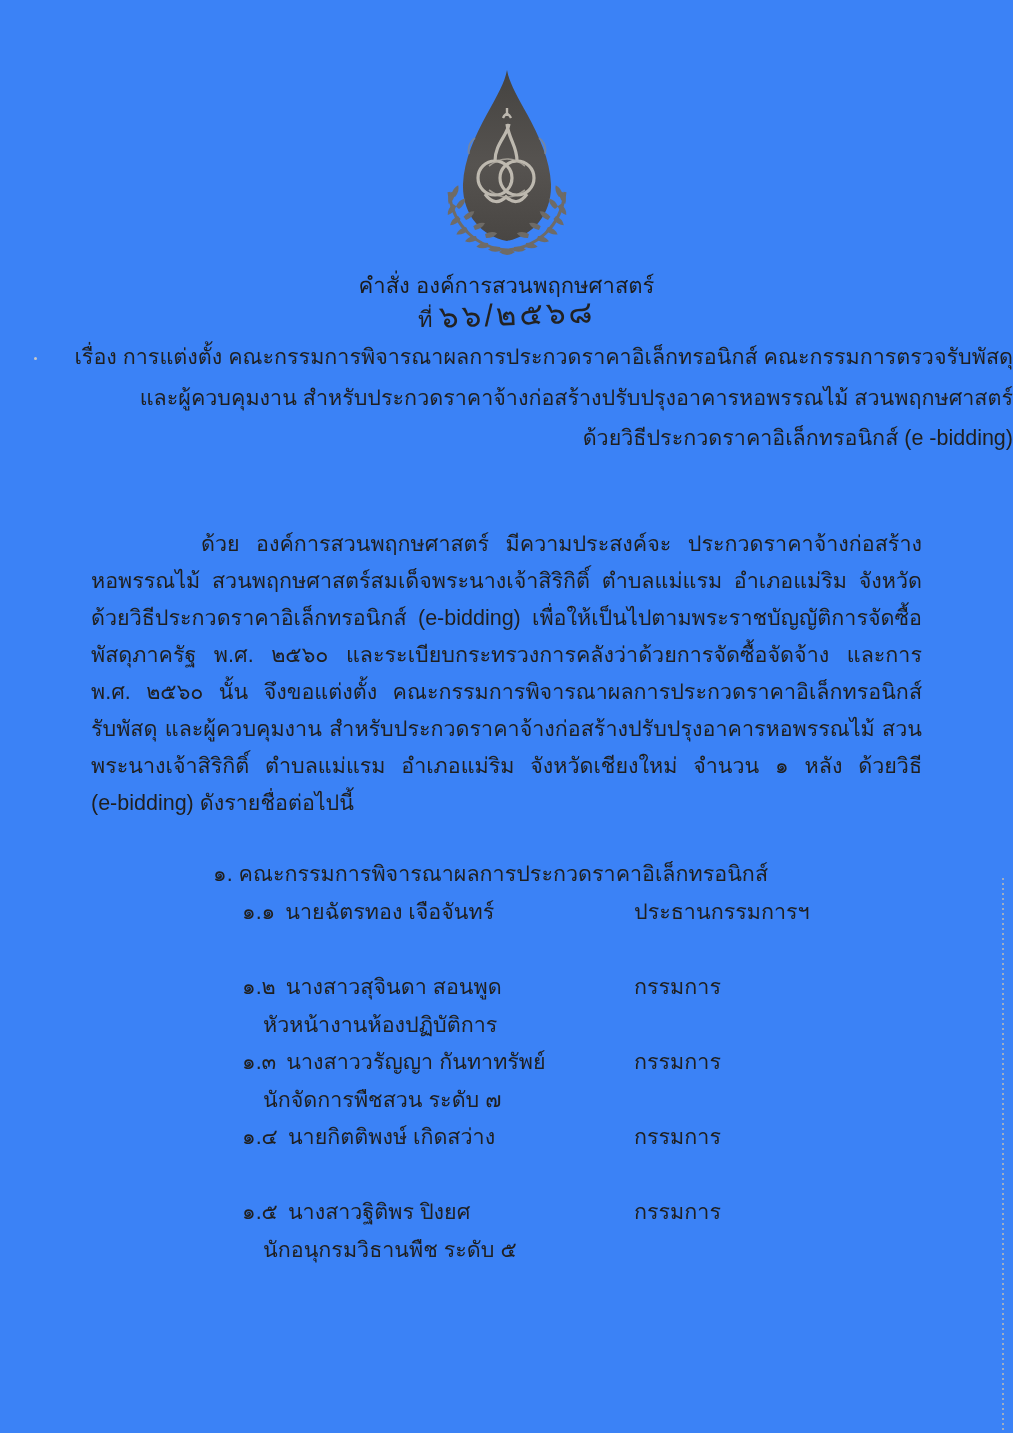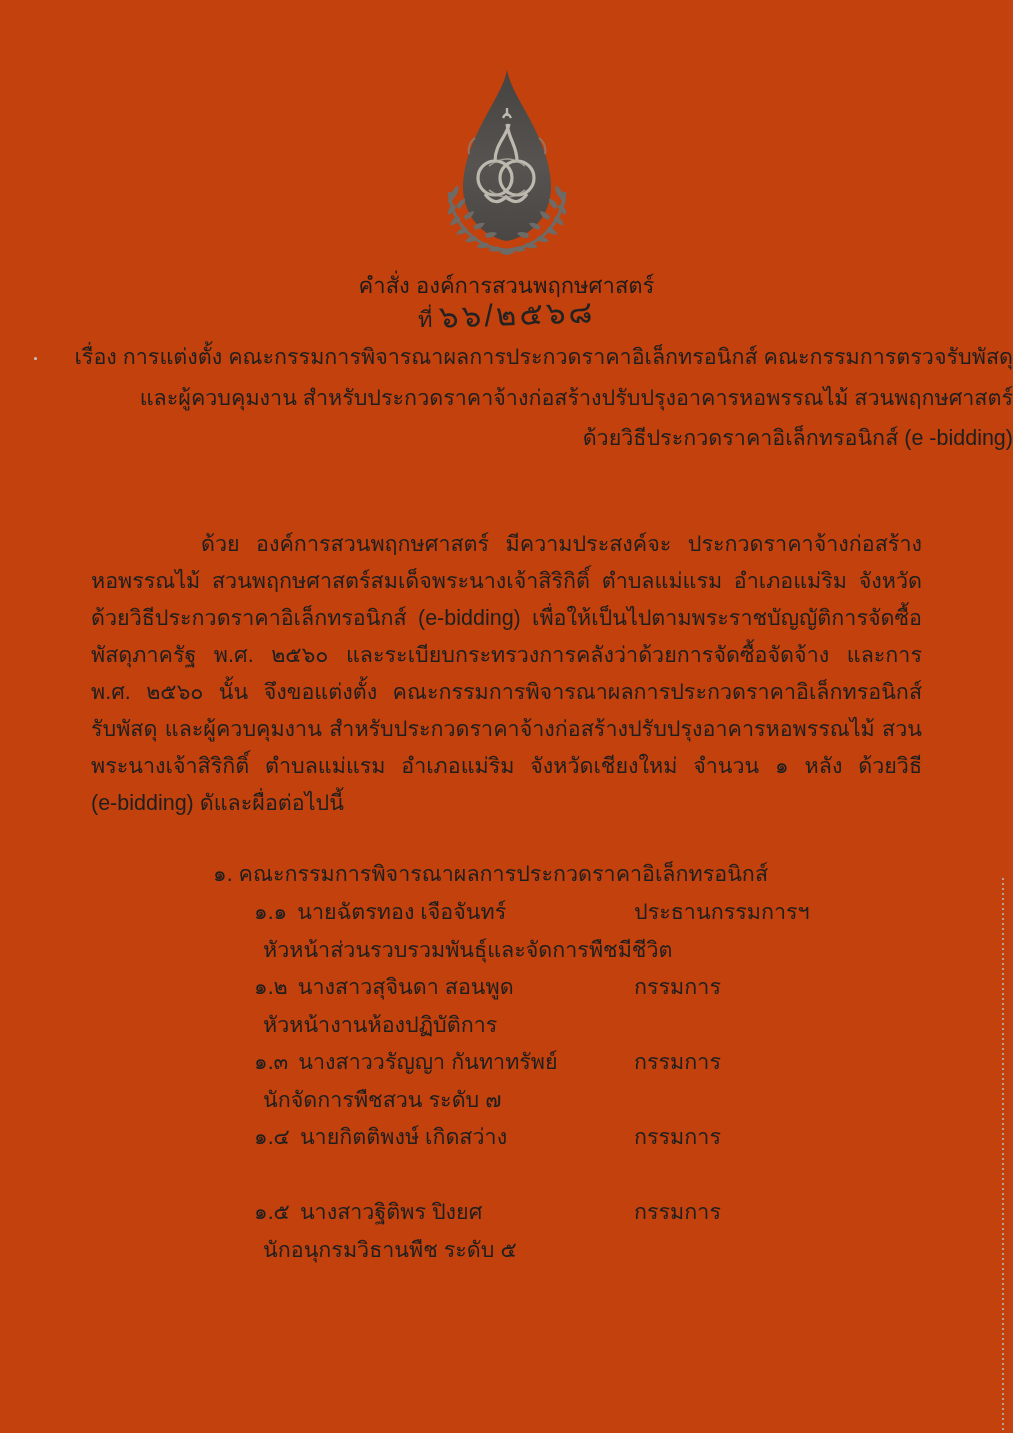--- a/index.html
+++ b/index.html
@@ -2,21 +2,21 @@
 <html><head>
 <meta charset="utf-8">
 <style>
   * { margin:0; padding:0; box-sizing:border-box; }
   html,body { background:#e8e8e8; }
   body { font-family:"Liberation Sans","DejaVu Sans",sans-serif; }
   .page {
     position:relative;
     width:1013px; height:1433px;
     margin:0 auto;
-    background:#c2410c;
+    background:#3b82f6;
     color:#1f1f1f;
     overflow:hidden;
   }
 
   
   .emblem { position:absolute; left:437px; top:66px; width:140px; height:192px; }
 
   
   .doc-title {
     position:absolute; left:0; top:271px; width:100%;
@@ -48,21 +48,21 @@
   .body-line.last { text-align:left; text-align-last:left; }
 
   
   .section-heading {
     position:absolute; left:213px; top:856px;
     font-size:21.5px; white-space:nowrap;
   }
   .members { position:absolute; left:91px; top:894px; width:831px; font-size:21.5px; }
   .member { position:relative; height:75px; }
   .member-nameline { position:relative; height:37px; line-height:37px; padding-left:151px; white-space:nowrap; }
-  .member-no { margin-right:10px;margin-left:12px; }
+  .member-no { margin-right:10px; }
   .member-role { position:absolute; left:543px; top:0; white-space:nowrap;text-align:center; }
   .member-position { height:38px; line-height:38px; padding-left:172px; white-space:nowrap; }
 
   
   .edge-dots {
     position:absolute; left:1002px; top:878px; width:2px; height:555px;
     background-image:repeating-linear-gradient(to bottom,#b7b7b7 0 2px,transparent 2px 5px);
     opacity:.8;
   }
   .stray-dot { position:absolute; left:34px; top:357px; width:3px; height:3px; background:#c8c8c8; border-radius:50%; }
@@ -151,33 +151,32 @@
   </div>
 
   <div class="body-par">
     <div class="body-line just indent">ด้วย องค์การสวนพฤกษศาสตร์ มีความประสงค์จะ ประกวดราคาจ้างก่อสร้างปรับปรุงอาคาร</div>
     <div class="body-line just">หอพรรณไม้ สวนพฤกษศาสตร์สมเด็จพระนางเจ้าสิริกิติ์ ตำบลแม่แรม อำเภอแม่ริม จังหวัดเชียงใหม่ จำนวน ๑ หลัง</div>
     <div class="body-line just">ด้วยวิธีประกวดราคาอิเล็กทรอนิกส์ (e-bidding) เพื่อให้เป็นไปตามพระราชบัญญัติการจัดซื้อจัดจ้างและการบริหาร</div>
     <div class="body-line just">พัสดุภาครัฐ พ.ศ. ๒๕๖๐ และระเบียบกระทรวงการคลังว่าด้วยการจัดซื้อจัดจ้าง และการบริหารพัสดุภาครัฐ</div>
     <div class="body-line just">พ.ศ. ๒๕๖๐ นั้น จึงขอแต่งตั้ง คณะกรรมการพิจารณาผลการประกวดราคาอิเล็กทรอนิกส์ คณะกรรมการตรวจ</div>
     <div class="body-line just">รับพัสดุ และผู้ควบคุมงาน สำหรับประกวดราคาจ้างก่อสร้างปรับปรุงอาคารหอพรรณไม้ สวนพฤกษศาสตร์สมเด็จ</div>
     <div class="body-line just">พระนางเจ้าสิริกิติ์ ตำบลแม่แรม อำเภอแม่ริม จังหวัดเชียงใหม่ จำนวน ๑ หลัง ด้วยวิธีประกวดราคาอิเล็กทรอนิกส์</div>
-    <div class="body-line last">(e-bidding)  ดัและผื่อต่อไปนี้</div>
+    <div class="body-line last">(e-bidding)  ดังรายชื่อต่อไปนี้</div>
   </div>
 
   <div class="section-heading">๑. คณะกรรมการพิจารณาผลการประกวดราคาอิเล็กทรอนิกส์</div>
 
   <div class="members">
 
     <div class="member">
       <div class="member-nameline">
         <span class="member-no">๑.๑</span><span>นายฉัตรทอง เจือจันทร์</span>
         <span class="member-role">ประธานกรรมการฯ</span>
       </div>
-      <div class="member-position">หัวหน้าส่วนรวบรวมพันธุ์และจัดการพืชมีชีวิต</div>
     </div>
 
     <div class="member">
       <div class="member-nameline">
         <span class="member-no">๑.๒</span><span>นางสาวสุจินดา สอนพูด</span>
         <span class="member-role">กรรมการ</span>
       </div>
       <div class="member-position">หัวหน้างานห้องปฏิบัติการ</div>
     </div>
 

